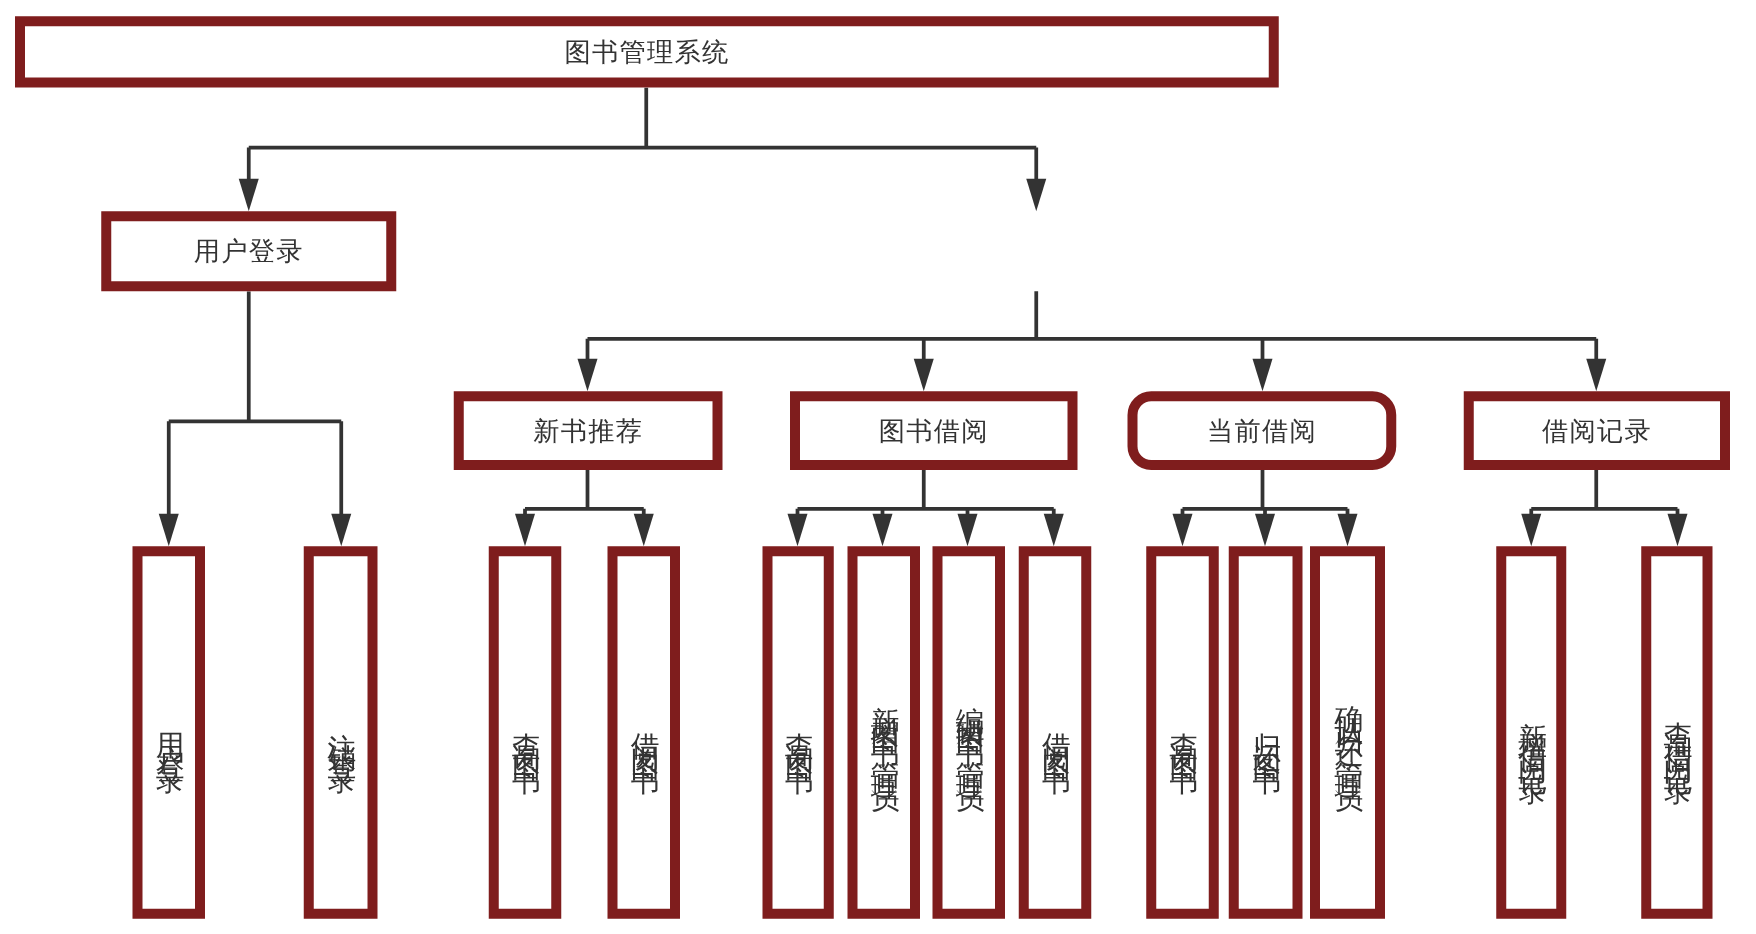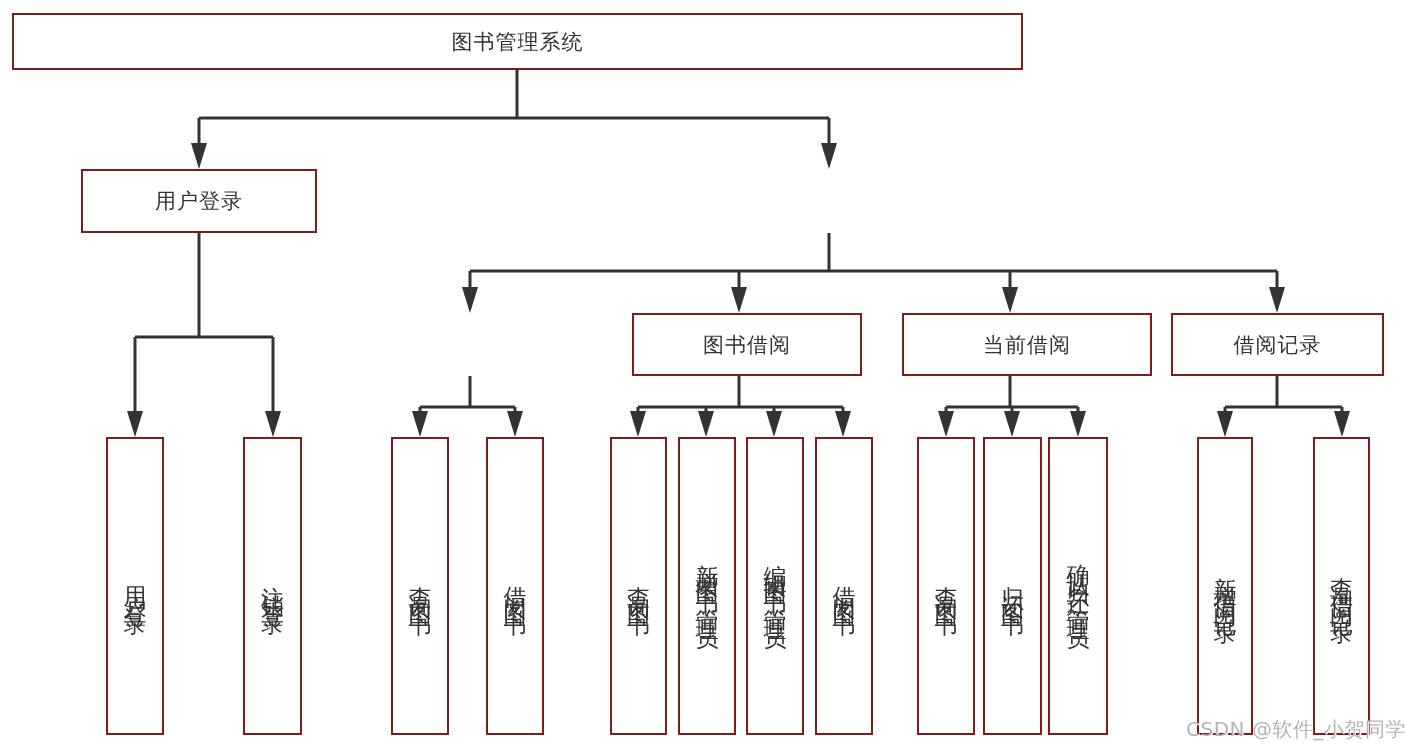--- a/index.html
+++ b/index.html
@@ -29,21 +29,21 @@
     stroke-width: 3;
     fill: none;
   }
   .connectors polygon {
     fill: #333333;
     stroke: none;
   }
   .node {
     position: absolute;
     box-sizing: border-box;
-    border: 2px solid #7f1d1d;
+    border: 8px solid #7f1d1d;
     background: #ffffff;
     display: flex;
     align-items: center;
     justify-content: center;
     text-align: center;
   }
   .node.h {
     font-size: 21px;
     letter-spacing: 1px;
   }
@@ -64,21 +64,21 @@
     z-index: 5;
     letter-spacing: 0.5px;
   }
 
   
   .n-root        { left: 12px;   top: 13px;  width: 1011px; height: 57px; }
   .n-user-login  { left: 81px;   top: 169px; width: 236px;  height: 64px; }
   .n-book-mgmt   { left: 711px;  top: 169px; width: 236px;  height: 64px; }
   .n-new-books   { left: 363px;  top: 313px; width: 215px;  height: 63px; }
   .n-book-borrow { left: 632px;  top: 313px; width: 230px;  height: 63px; }
-  .n-cur-borrow  { left: 902px;  top: 313px; width: 250px;  height: 63px; }
+  .n-cur-borrow  { left: 902px;  top: 313px; width: 215px;  height: 63px; border-radius: 19px; }
   .n-records     { left: 1171px; top: 313px; width: 213px;  height: 63px; }
 
   .leaf { top: 437px; height: 298px; }
   .n-ul-0 { left: 106px;  width: 58px; }
   .n-ul-1 { left: 243px;  width: 59px; }
   .n-nb-0 { left: 391px;  width: 58px; }
   .n-nb-1 { left: 486px;  width: 58px; }
   .n-bb-0 { left: 610px;  width: 57px; }
   .n-bb-1 { left: 678px;  width: 58px; }
   .n-bb-2 { left: 746px;  width: 58px; }
@@ -141,20 +141,21 @@
       <path d="M1277 376 V407 M1225 407 H1342 M1225 407 V416 M1342 407 V416"></path>
       <polygon points="1217,411 1233,411 1225,437"></polygon>
       <polygon points="1334,411 1350,411 1342,437"></polygon>
     </g>
   </svg>
 
   <div class="node h n-root">图书管理系统</div>
 
   <div class="node h n-user-login">用户登录</div>
 
+  <div class="node h n-new-books">新书推荐</div>
   <div class="node h n-book-borrow">图书借阅</div>
   <div class="node h n-cur-borrow">当前借阅</div>
   <div class="node h n-records">借阅记录</div>
 
   <div class="node v leaf n-ul-0">用户登录</div>
   <div class="node v leaf n-ul-1">注销登录</div>
 
   <div class="node v leaf n-nb-0">查询图书</div>
   <div class="node v leaf n-nb-1">借阅图书</div>
 
@@ -163,15 +164,14 @@
   <div class="node v leaf n-bb-2">编辑图书（管理员）</div>
   <div class="node v leaf n-bb-3">借阅图书</div>
 
   <div class="node v leaf n-cb-0">查询图书</div>
   <div class="node v leaf n-cb-1">归还图书</div>
   <div class="node v leaf n-cb-2">确认归还（管理员）</div>
 
   <div class="node v leaf n-br-0">新增借阅记录</div>
   <div class="node v leaf n-br-1">查询借阅记录</div>
 
-  <div class="watermark">CSDN @软件_小贺同学</div>
 
 </div>
 
 </body></html>

